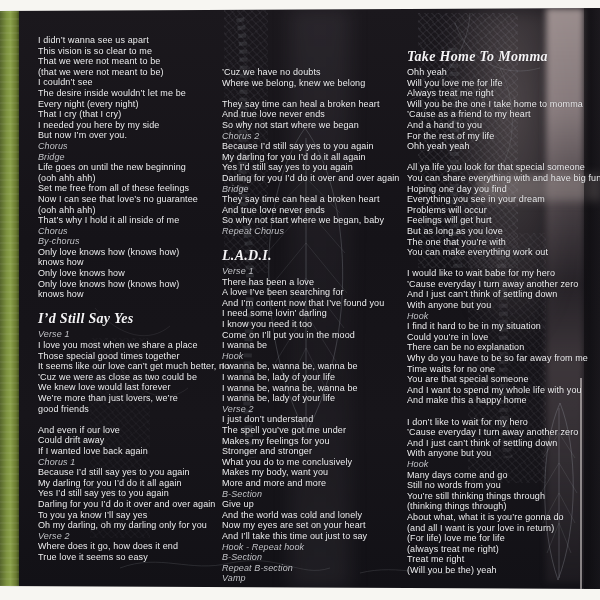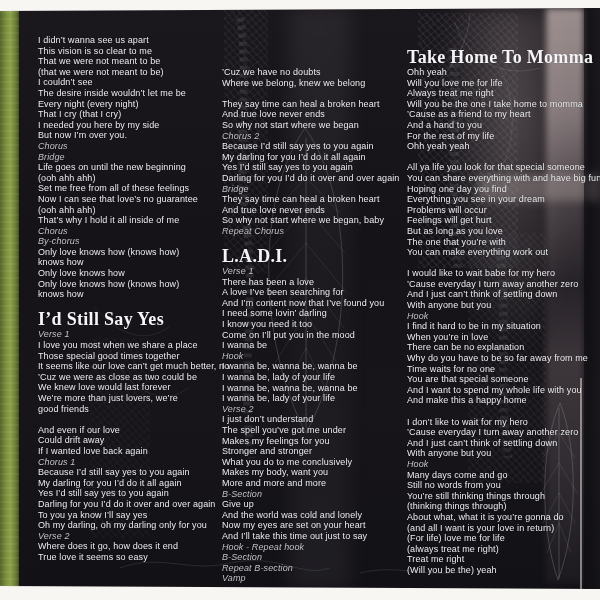--- a/index.html
+++ b/index.html
@@ -75,22 +75,22 @@
     color:#eeeef0;text-shadow:0 0 1px rgba(0,0,0,.55);
     white-space:nowrap;
   }
   .col1{left:38px;top:27px;width:190px;}
   .col2{left:222px;top:27px;width:186px;margin-top:32px;}
   .col3{left:407px;top:40px;width:192px;}
   .ln{min-height:10.6px;}
   .ln.gap{height:10.6px;}
   .ln.label{font-style:italic;color:#c3c4c9;}
   .ln.title{
-    font-family:"Liberation Serif", serif;font-weight:bold;
-    font-size:18px;line-height:16px;letter-spacing:.3px;
+    font-family:"Liberation Serif", serif;font-style:italic;font-weight:bold;
+    font-size:14px;line-height:16px;letter-spacing:.3px;
     padding:1px 0 2px;color:#f5f4f6;
   }
 </style>
 </head>
 <body>
 
 <div class="page">
 
   <div class="blob band-soft"></div>
   <div class="blob band-bright"></div>
@@ -248,21 +248,21 @@
       <div class="ln line">But as long as you love</div>
       <div class="ln line">The one that you’re with</div>
       <div class="ln line">You can make everything work out</div>
       <div class="ln gap"></div>
       <div class="ln line">I would like to wait babe for my hero</div>
       <div class="ln line">’Cause everyday I turn away another zero</div>
       <div class="ln line">And I just can’t think of settling down</div>
       <div class="ln line">With anyone but you</div>
       <div class="ln label">Hook</div>
       <div class="ln line">I find it hard to be in my situation</div>
-      <div class="ln line">When you’re in love</div>
+      <div class="ln line">Could you’re in love</div>
       <div class="ln line">There can be no explanation</div>
       <div class="ln line">Why do you have to be so far away from me</div>
       <div class="ln line">Time waits for no one</div>
       <div class="ln line">You are that special someone</div>
       <div class="ln line">And I want to spend my whole life with you</div>
       <div class="ln line">And make this a happy home</div>
       <div class="ln gap"></div>
       <div class="ln line">I don’t like to wait for my hero</div>
       <div class="ln line">’Cause everyday I turn away another zero</div>
       <div class="ln line">And I just can’t think of settling down</div>

